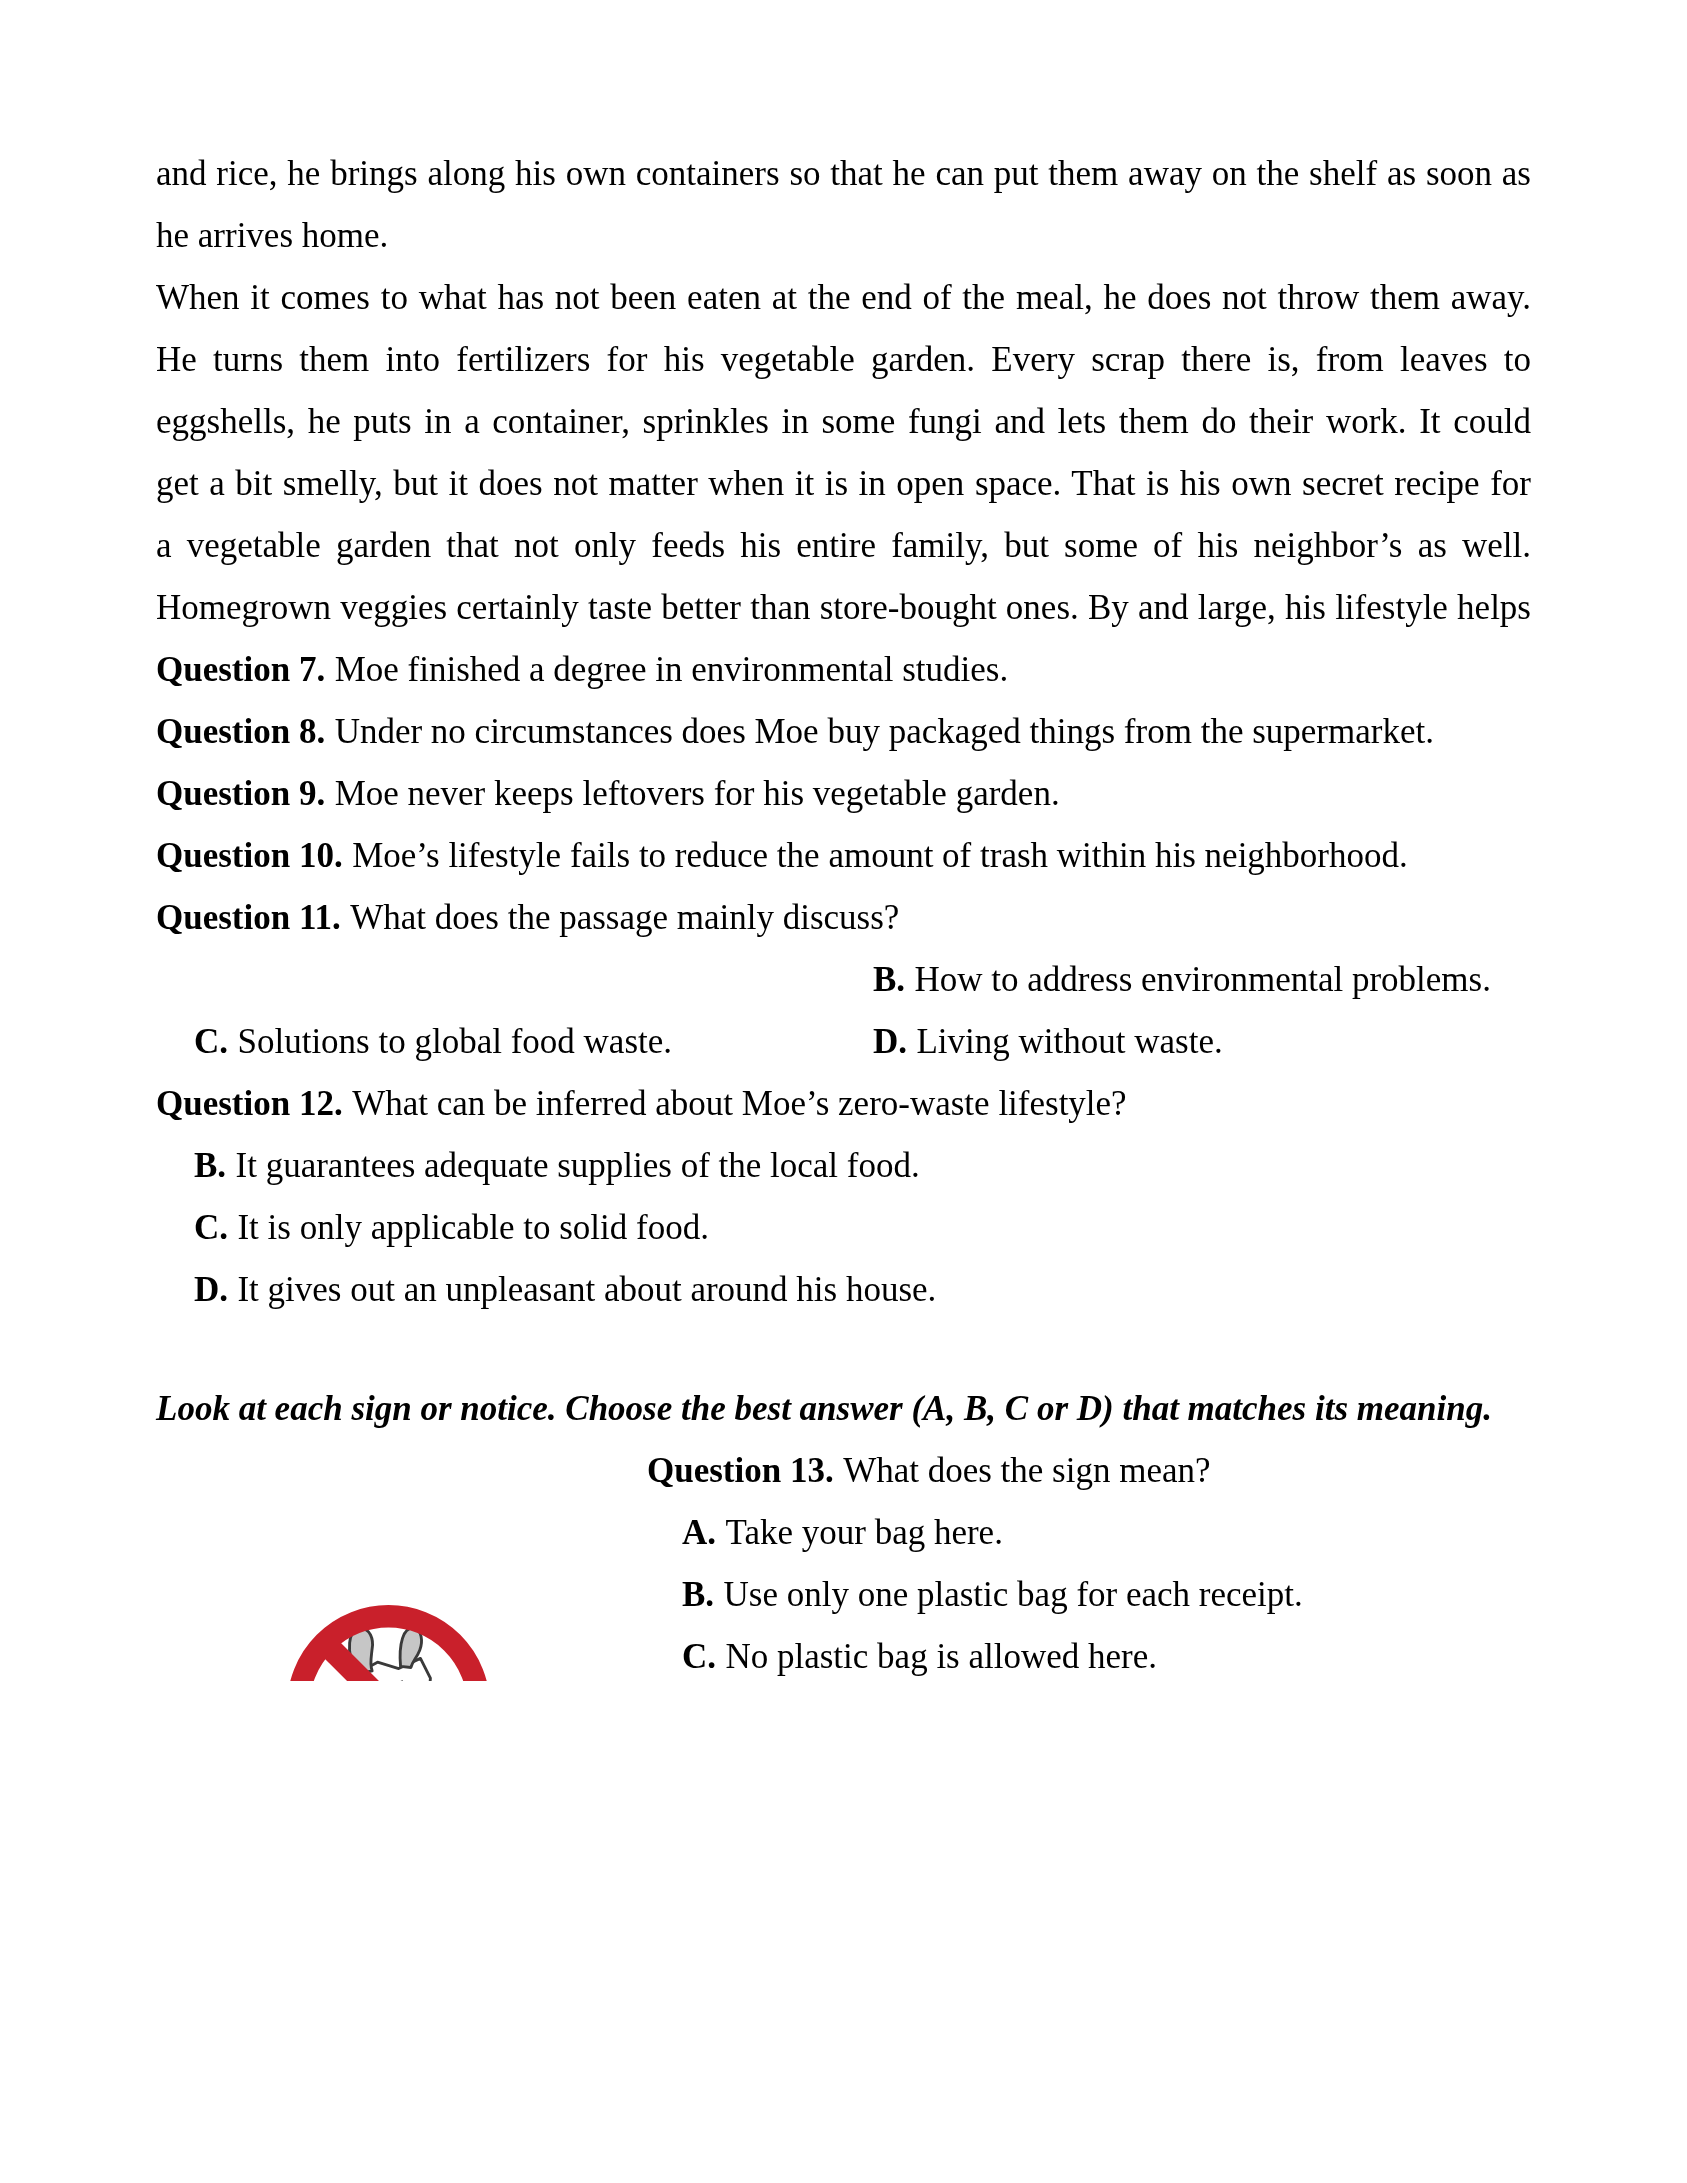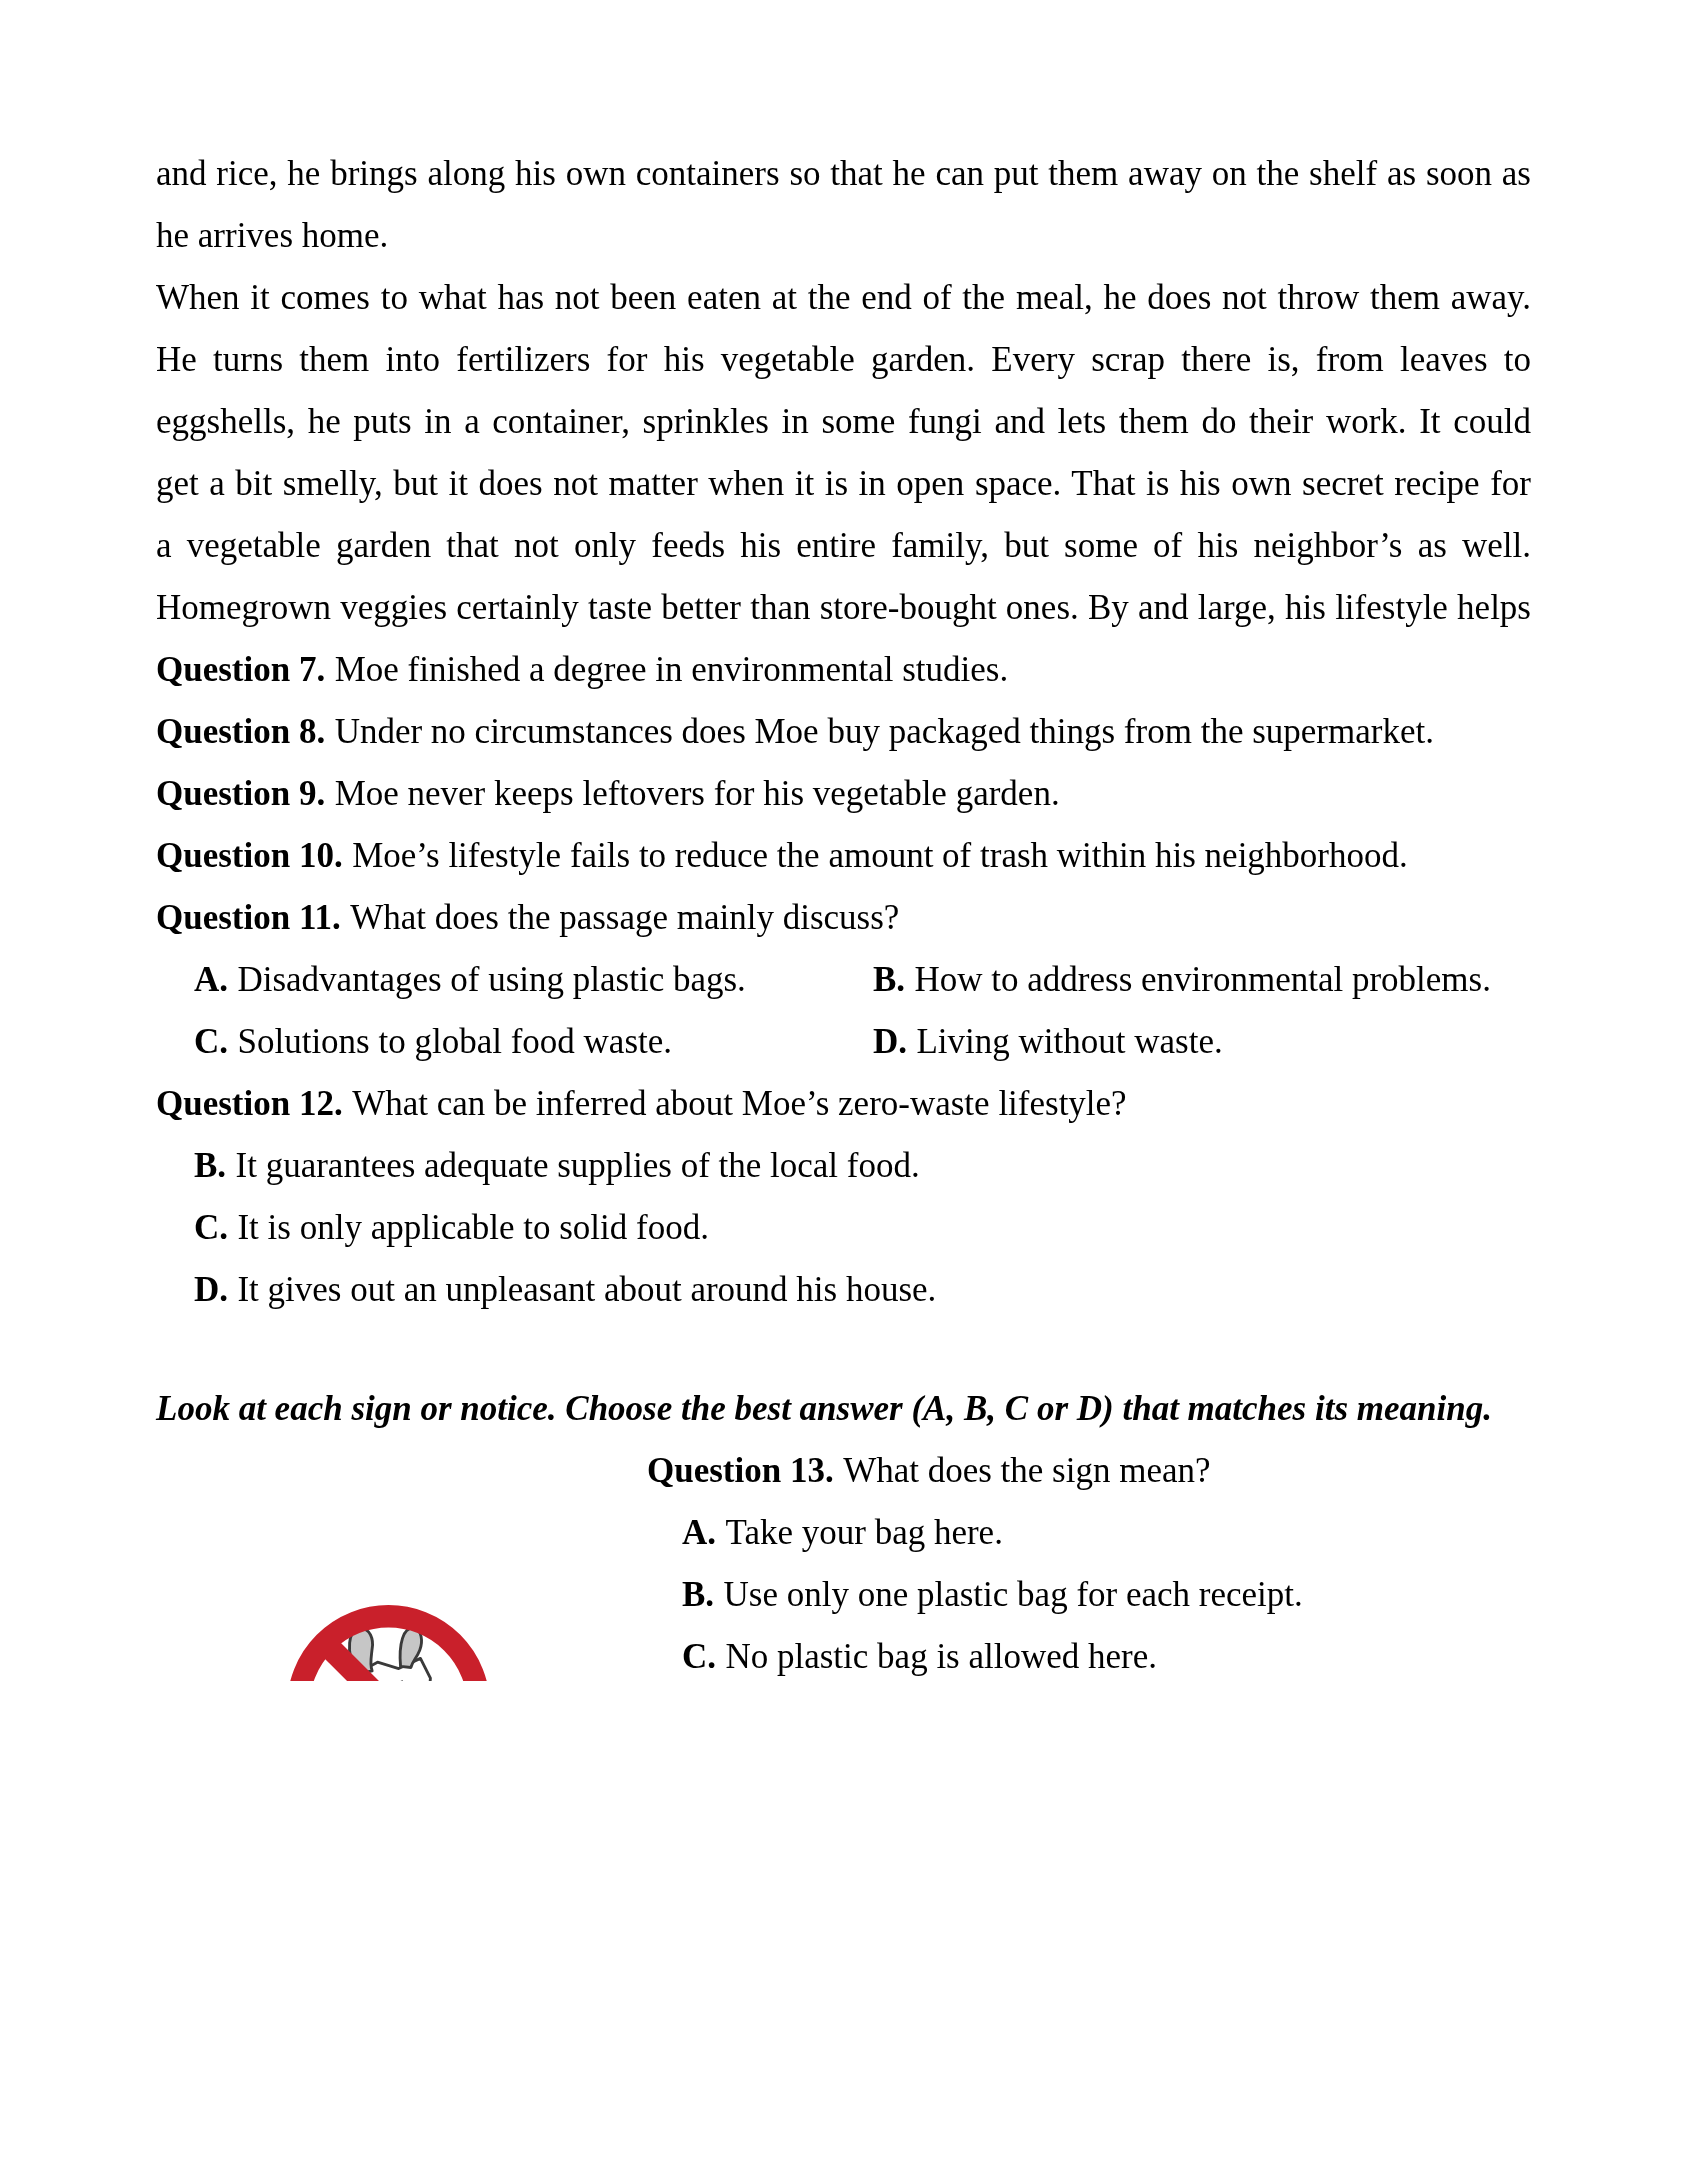--- a/index.html
+++ b/index.html
@@ -64,21 +64,20 @@
       <span class="lbl">Question 9.</span><span>Moe never keeps leftovers for his vegetable garden.</span>
     </div>
     <div class="line">
       <span class="lbl">Question 10.</span><span>Moe’s lifestyle fails to reduce the amount of trash within his neighborhood.</span>
     </div>
 
     <div class="line">
       <span class="lbl">Question 11.</span><span>What does the passage mainly discuss?</span>
     </div>
     <div class="line optrow">
-      <span class="opt1"><span class="optletter">A.</span><span>Disadvantages of using plastic bags.</span></span>
       <span class="opt2"><span class="optletter">B.</span><span>How to address environmental problems.</span></span>
     </div>
     <div class="line optrow">
       <span class="opt1"><span class="optletter">C.</span><span>Solutions to global food waste.</span></span>
       <span class="opt2"><span class="optletter">D.</span><span>Living without waste.</span></span>
     </div>
 
     <div class="line">
       <span class="lbl">Question 12.</span><span>What can be inferred about Moe’s zero-waste lifestyle?</span>
     </div>

